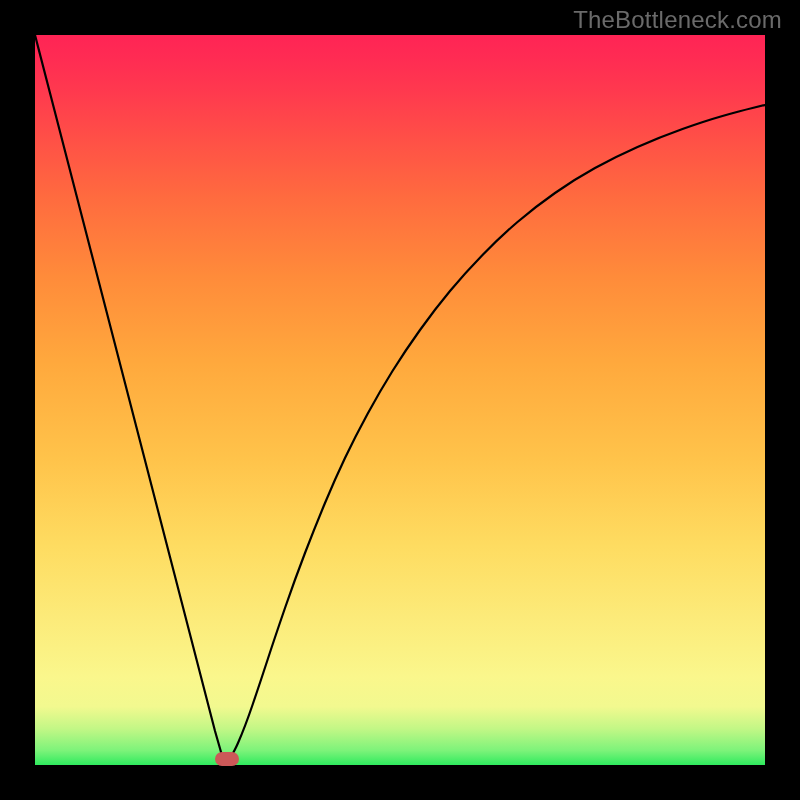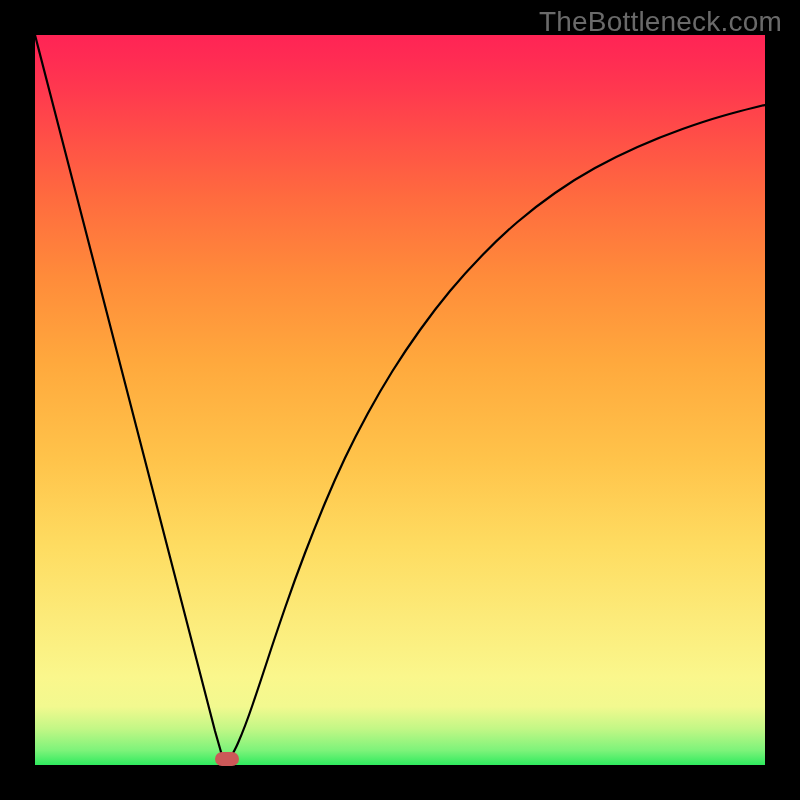--- a/index.html
+++ b/index.html
@@ -32,21 +32,21 @@
       #ff3a4e 92%,
       #ff2b53 97%,
       #ff2455 100%
     );
   }
   .watermark {
     position: absolute;
     top: 6px;
     right: 18px;
     font-family: Arial, Helvetica, sans-serif;
-    font-size: 28px;
+    font-size: 24px;
     color: #6a6a6a;
     letter-spacing: 0.2px;
     user-select: none;
   }
   svg.curve {
     position: absolute;
     left: 0; top: 0;
     width: 730px; height: 730px;
   }
   .marker {

